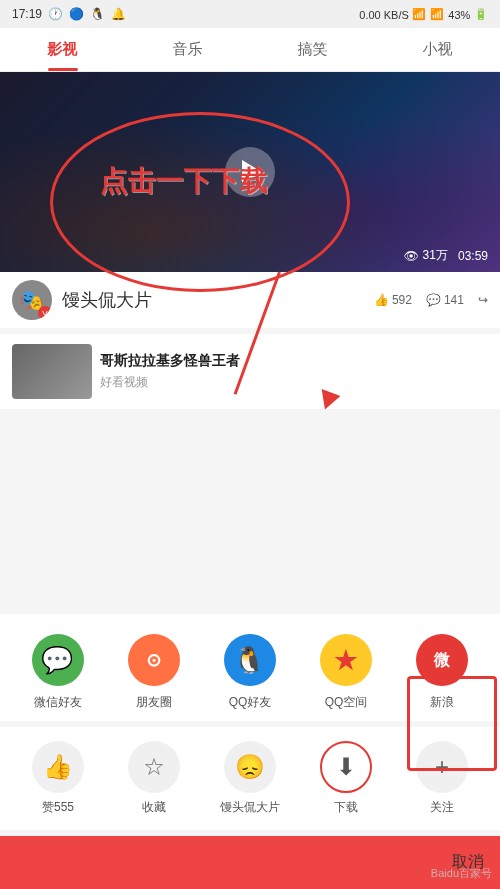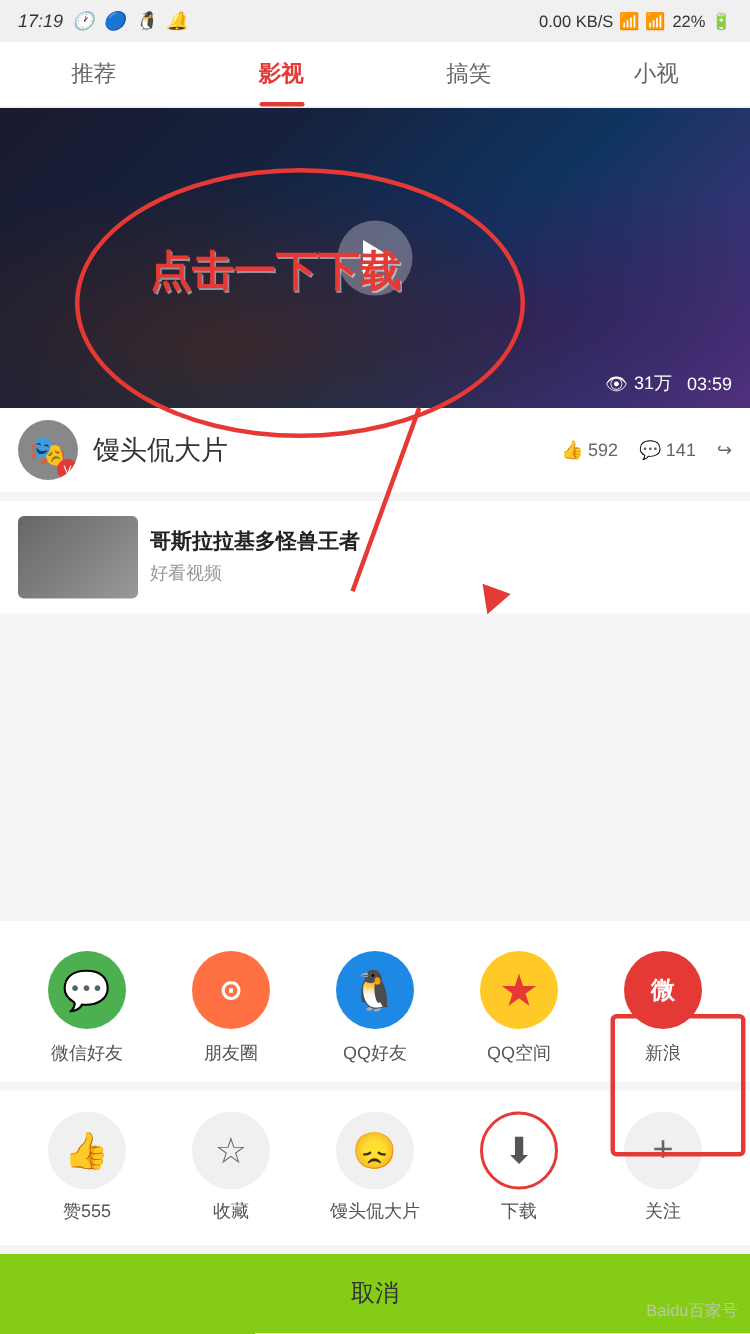--- a/index.html
+++ b/index.html
@@ -16,21 +16,21 @@
     .status-bar {
       background: #f0f0f0;
       height: 28px;
       display: flex;
       align-items: center;
       justify-content: space-between;
       padding: 0 12px;
       font-size: 12px;
       color: #333;
     }
-    .status-left { display: flex; align-items: flex-start; gap: 6px; font-style: italic; }
+    .status-left { display: flex; align-items: flex-start; gap: 6px; }
     .status-right { display: flex; align-items: flex-end; gap: 4px; font-size: 11px; }
 
     
     .nav-tabs {
       background: #fff;
       height: 44px;
       display: flex;
       align-items: center;
       border-bottom: 1px solid #eee;
     }
@@ -309,22 +309,22 @@
       width: 90px;
       height: 95px;
       border: 3px solid #e53935;
       border-radius: 4px;
       z-index: 30;
       pointer-events: none;
     }
 
     
     .cancel-btn {
-      background: #84cc16;
-      text-align: center;
+      background: #ef4444;
+      text-align: right;
       padding: 16px;
       margin-top: 6px;
       font-size: 16px;
       color: #333;
       font-family: Liberation Serif, serif;
     }
 
     
     .watermark {
       position: absolute;
@@ -343,31 +343,31 @@
     <span>17:19</span>
     <span>🕐</span>
     <span>🔵</span>
     <span>🐧</span>
     <span>🔔</span>
   </div>
   <div class="status-right">
     <span>0.00 KB/S</span>
     <span>📶</span>
     <span>📶</span>
-    <span>22%</span>
+    <span>43%</span>
     <span>🔋</span>
   </div>
 </div>
 
 <div class="nav-tabs">
-  <div class="nav-tab">
-    <span>推荐</span>
-  </div>
   <div class="nav-tab active">
     <span>影视</span>
+  </div>
+  <div class="nav-tab">
+    <span>音乐</span>
   </div>
   <div class="nav-tab">
     <span>搞笑</span>
   </div>
   <div class="nav-tab">
     <span>小视</span>
   </div>
 </div>
 
 <div class="video-area">

